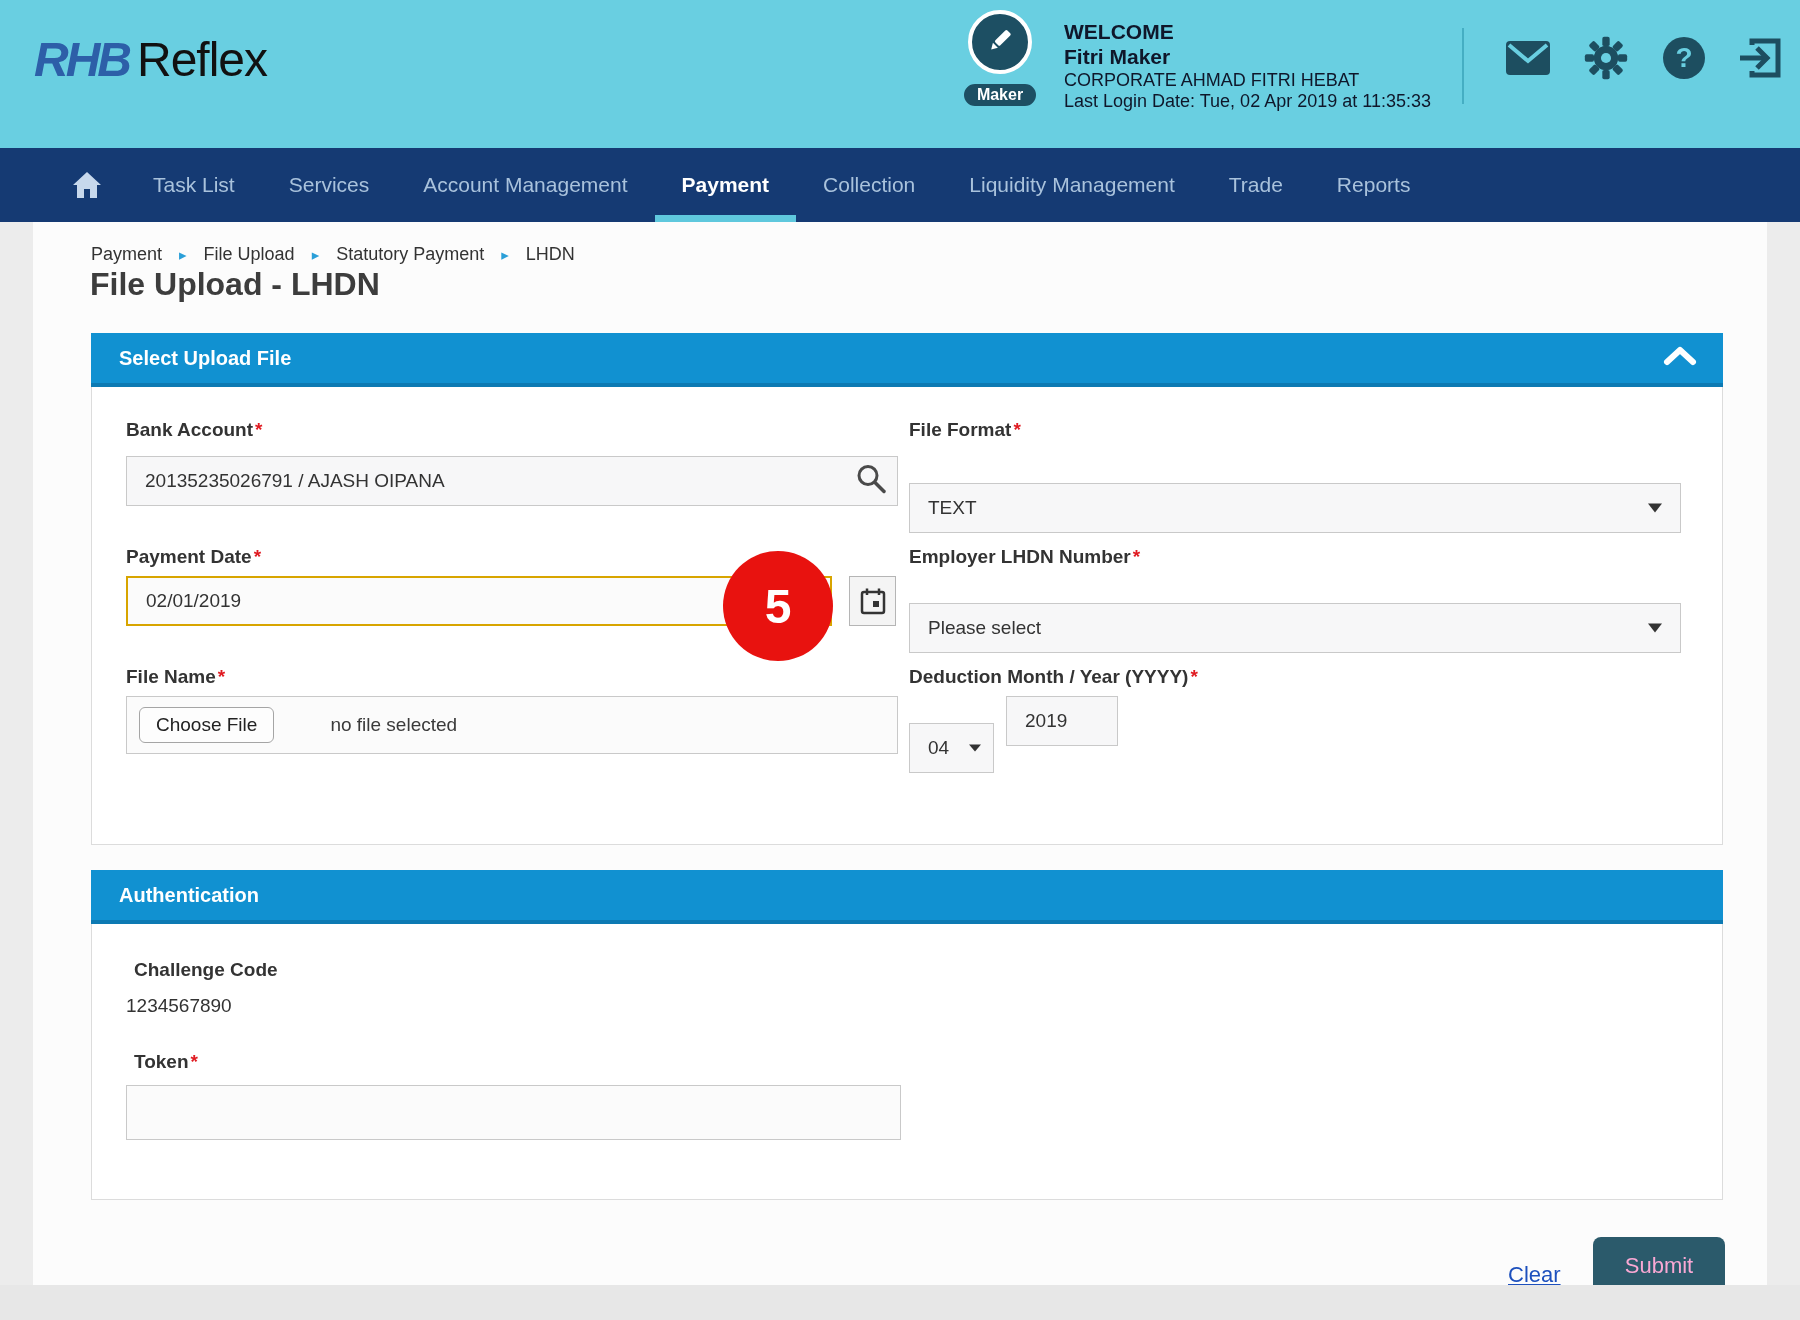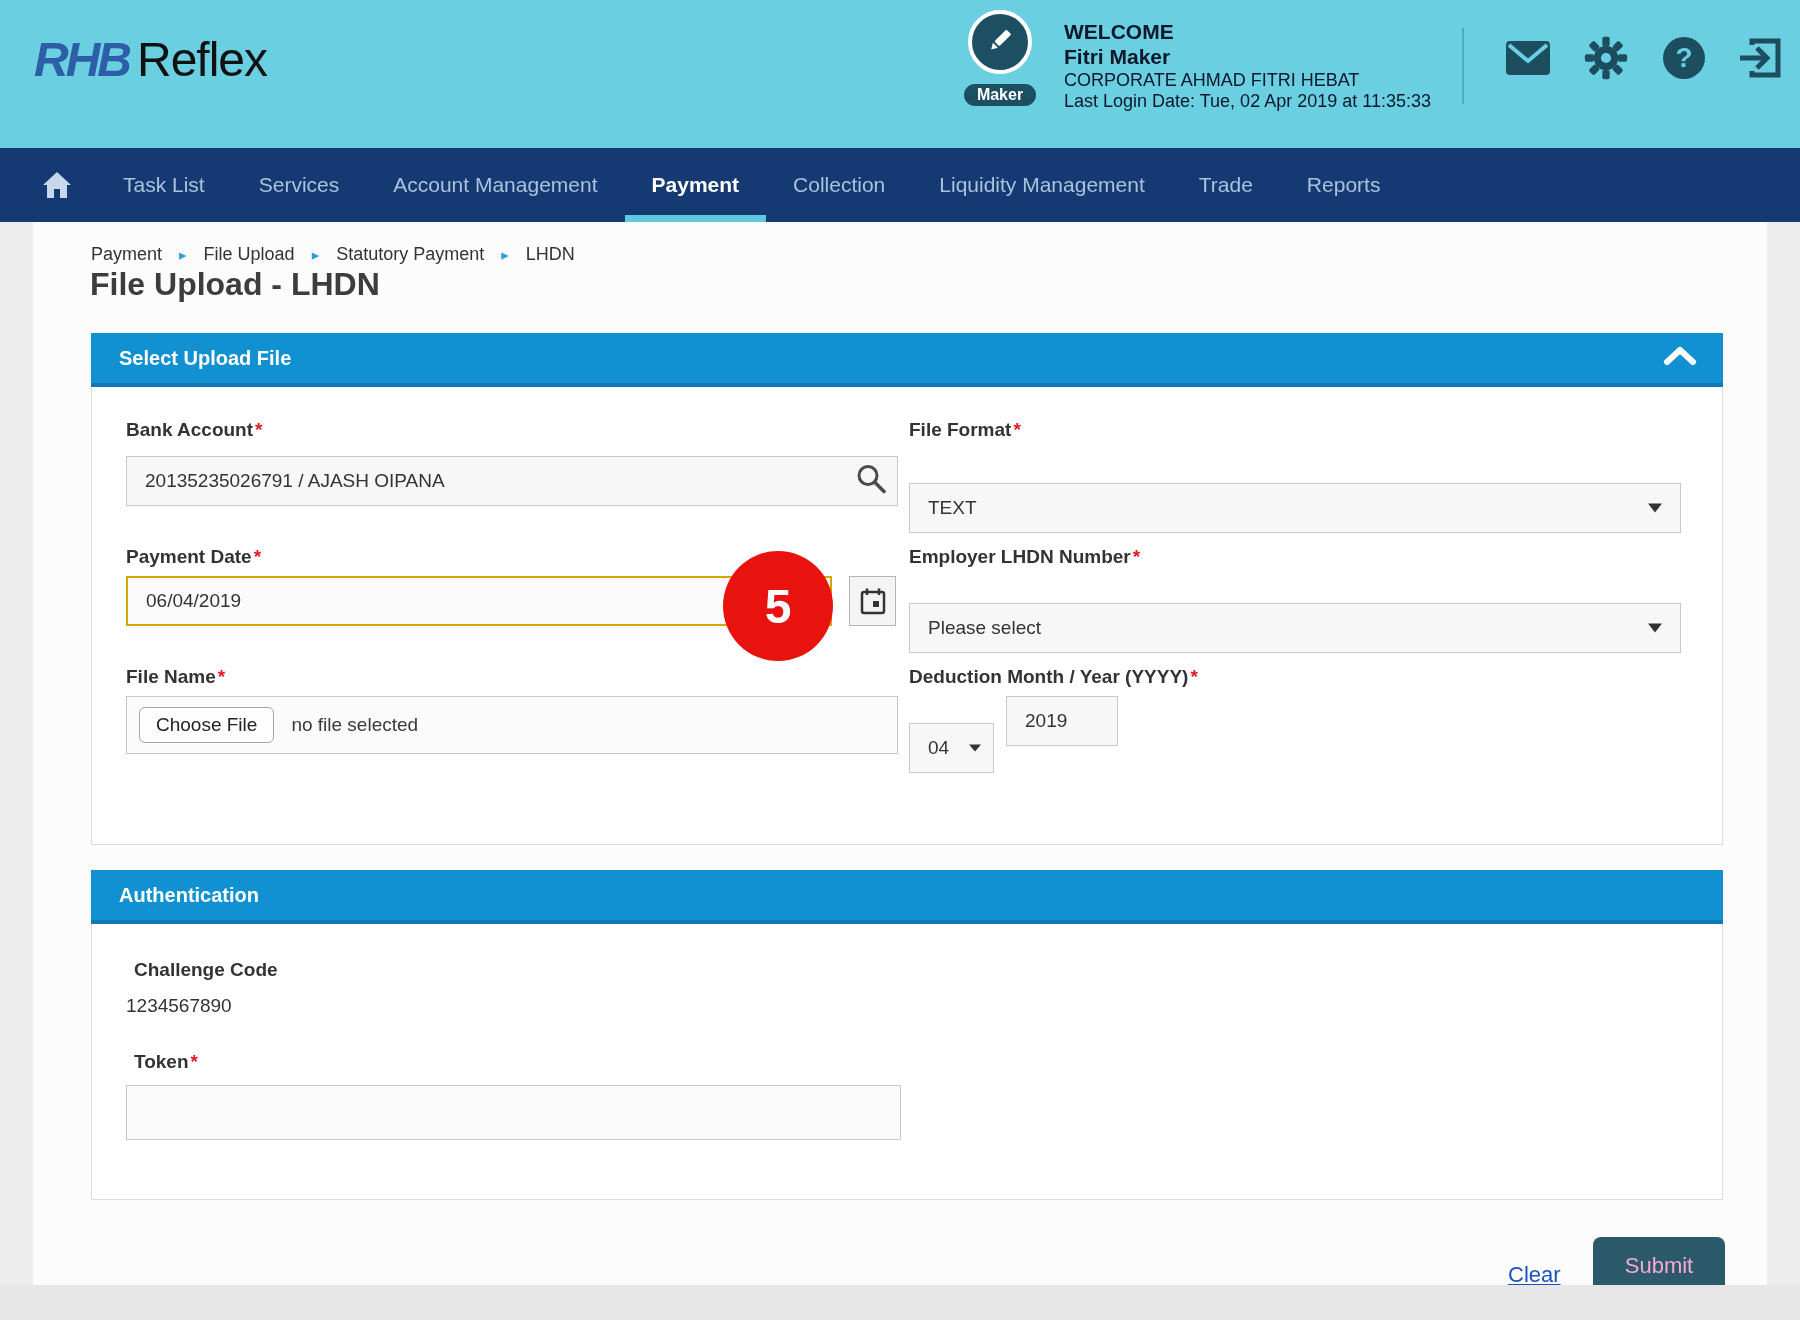--- a/index.html
+++ b/index.html
@@ -31,21 +31,21 @@
   .user-text .ulogin  { font-size:18px;text-align:center; }
 
   .header-divider { position:absolute; left:1462px; top:28px; width:2px; height:76px; background:#45aec3; }
   .hdr-icon { position:absolute; top:36px; width:50px; height:44px; display:flex; align-items:center; justify-content:center; cursor:pointer; }
   .hdr-icon svg { display:block; }
   .help-circle { width:42px; height:42px; border-radius:50%; background:#1d4e60; color:#69cfe1;
                  display:flex; align-items:center; justify-content:center; font-size:28px; font-weight:bold; }
 
   
   .navbar { position:absolute; left:0; top:148px; width:1800px; height:74px; background:#153a73;
-            display:flex; align-items:stretch; padding-left:18px; }
+            display:flex; align-items:stretch; padding-left:48px; }
   .nav-home { display:flex; align-items:center; padding:0 24px; cursor:pointer; }
   .nav-item { display:flex; align-items:center; padding:0 27px; color:#a9c2dc; font-size:21px;
               position:relative; cursor:pointer; white-space:nowrap; }
   .nav-item.active { color:#ffffff; font-weight:bold; }
   .nav-item.active::after { content:""; position:absolute; left:0; right:0; bottom:0; height:7px; background:#5fc8dd; }
 
   
   .content { position:absolute; left:33px; top:222px; width:1734px; height:1063px; background:#fcfcfc; }
   .footer-strip { position:absolute; left:0; top:1285px; width:1800px; height:35px; background:#e7e7e7; }
 
@@ -230,21 +230,21 @@
     </div>
     <div class="input-box select-box" style="left:817px; top:122px; width:772px;">
       <span>TEXT</span>
       <span class="caret"></span>
     </div>
 
     <div class="field-label" style="left:34px; top:212px;">
       <span>Payment Date</span><span class="req">*</span>
     </div>
     <div class="input-box date-input" style="left:34px; top:242px; width:706px;">
-      <span>06/04/2019</span>
+      <span>02/01/2019</span>
     </div>
     <div class="calendar-btn" style="left:757px; top:242px;">
       <svg width="26" height="28" viewBox="0 0 26 28">
         <rect x="2" y="5" width="22" height="21" rx="2" fill="none" stroke="#333" stroke-width="2.5"></rect>
         <line x1="7" y1="1.5" x2="7" y2="8" stroke="#333" stroke-width="2.5"></line>
         <line x1="19" y1="1.5" x2="19" y2="8" stroke="#333" stroke-width="2.5"></line>
         <rect x="13" y="14" width="6" height="6" fill="#333"></rect>
       </svg>
     </div>
     <div class="annotation-badge">5</div>
@@ -253,21 +253,21 @@
       <span>Employer LHDN Number</span><span class="req">*</span>
     </div>
     <div class="input-box select-box" style="left:817px; top:242px; width:772px;">
       <span>Please select</span>
       <span class="caret"></span>
     </div>
 
     <div class="field-label" style="left:34px; top:332px;">
       <span>File Name</span><span class="req">*</span>
     </div>
-    <div class="file-box" style="left:34px; top:362px; width:772px;">
+    <div class="file-box" style="left:34px; top:362px; width:772px;gap:39px;">
       <button class="choose-file-btn">Choose File</button>
       <span class="file-status">no file selected</span>
     </div>
 
     <div class="field-label" style="left:817px; top:332px;">
       <span>Deduction Month / Year (YYYY)</span><span class="req">*</span>
     </div>
     <div class="input-box select-box" style="left:817px; top:362px; width:85px; padding-right:26px;">
       <span>04</span>
       <span class="caret caret-sm"></span>

